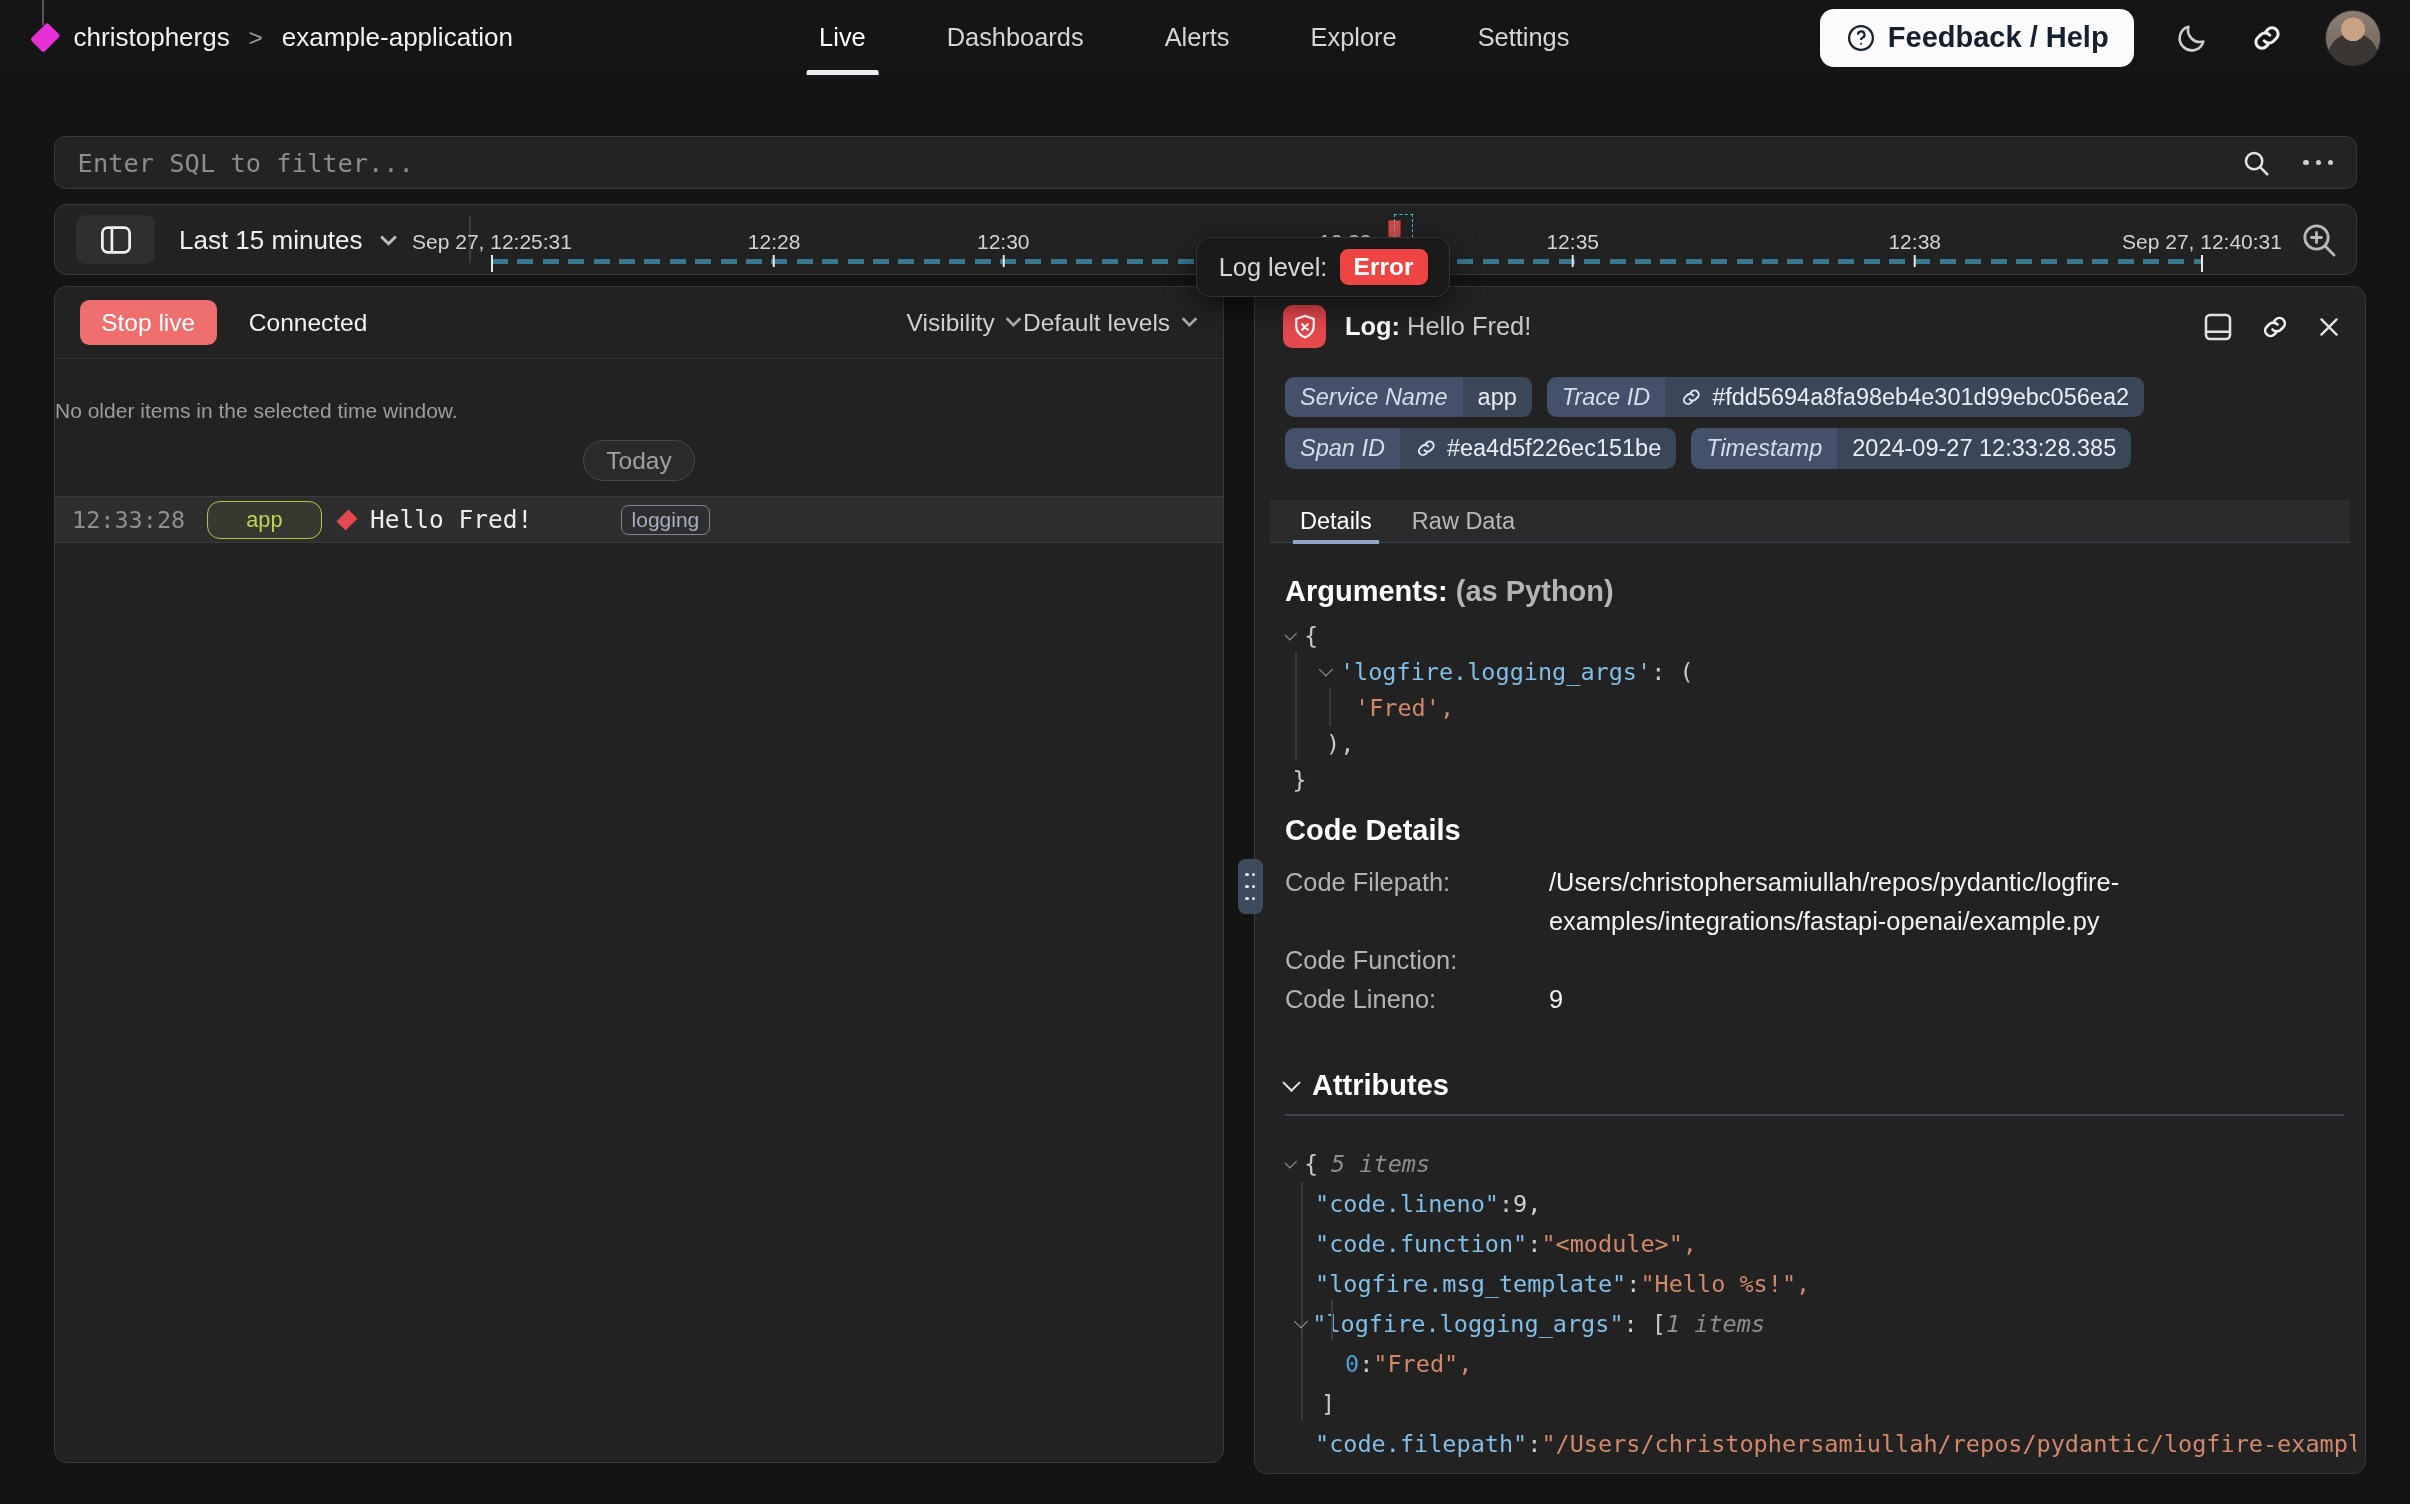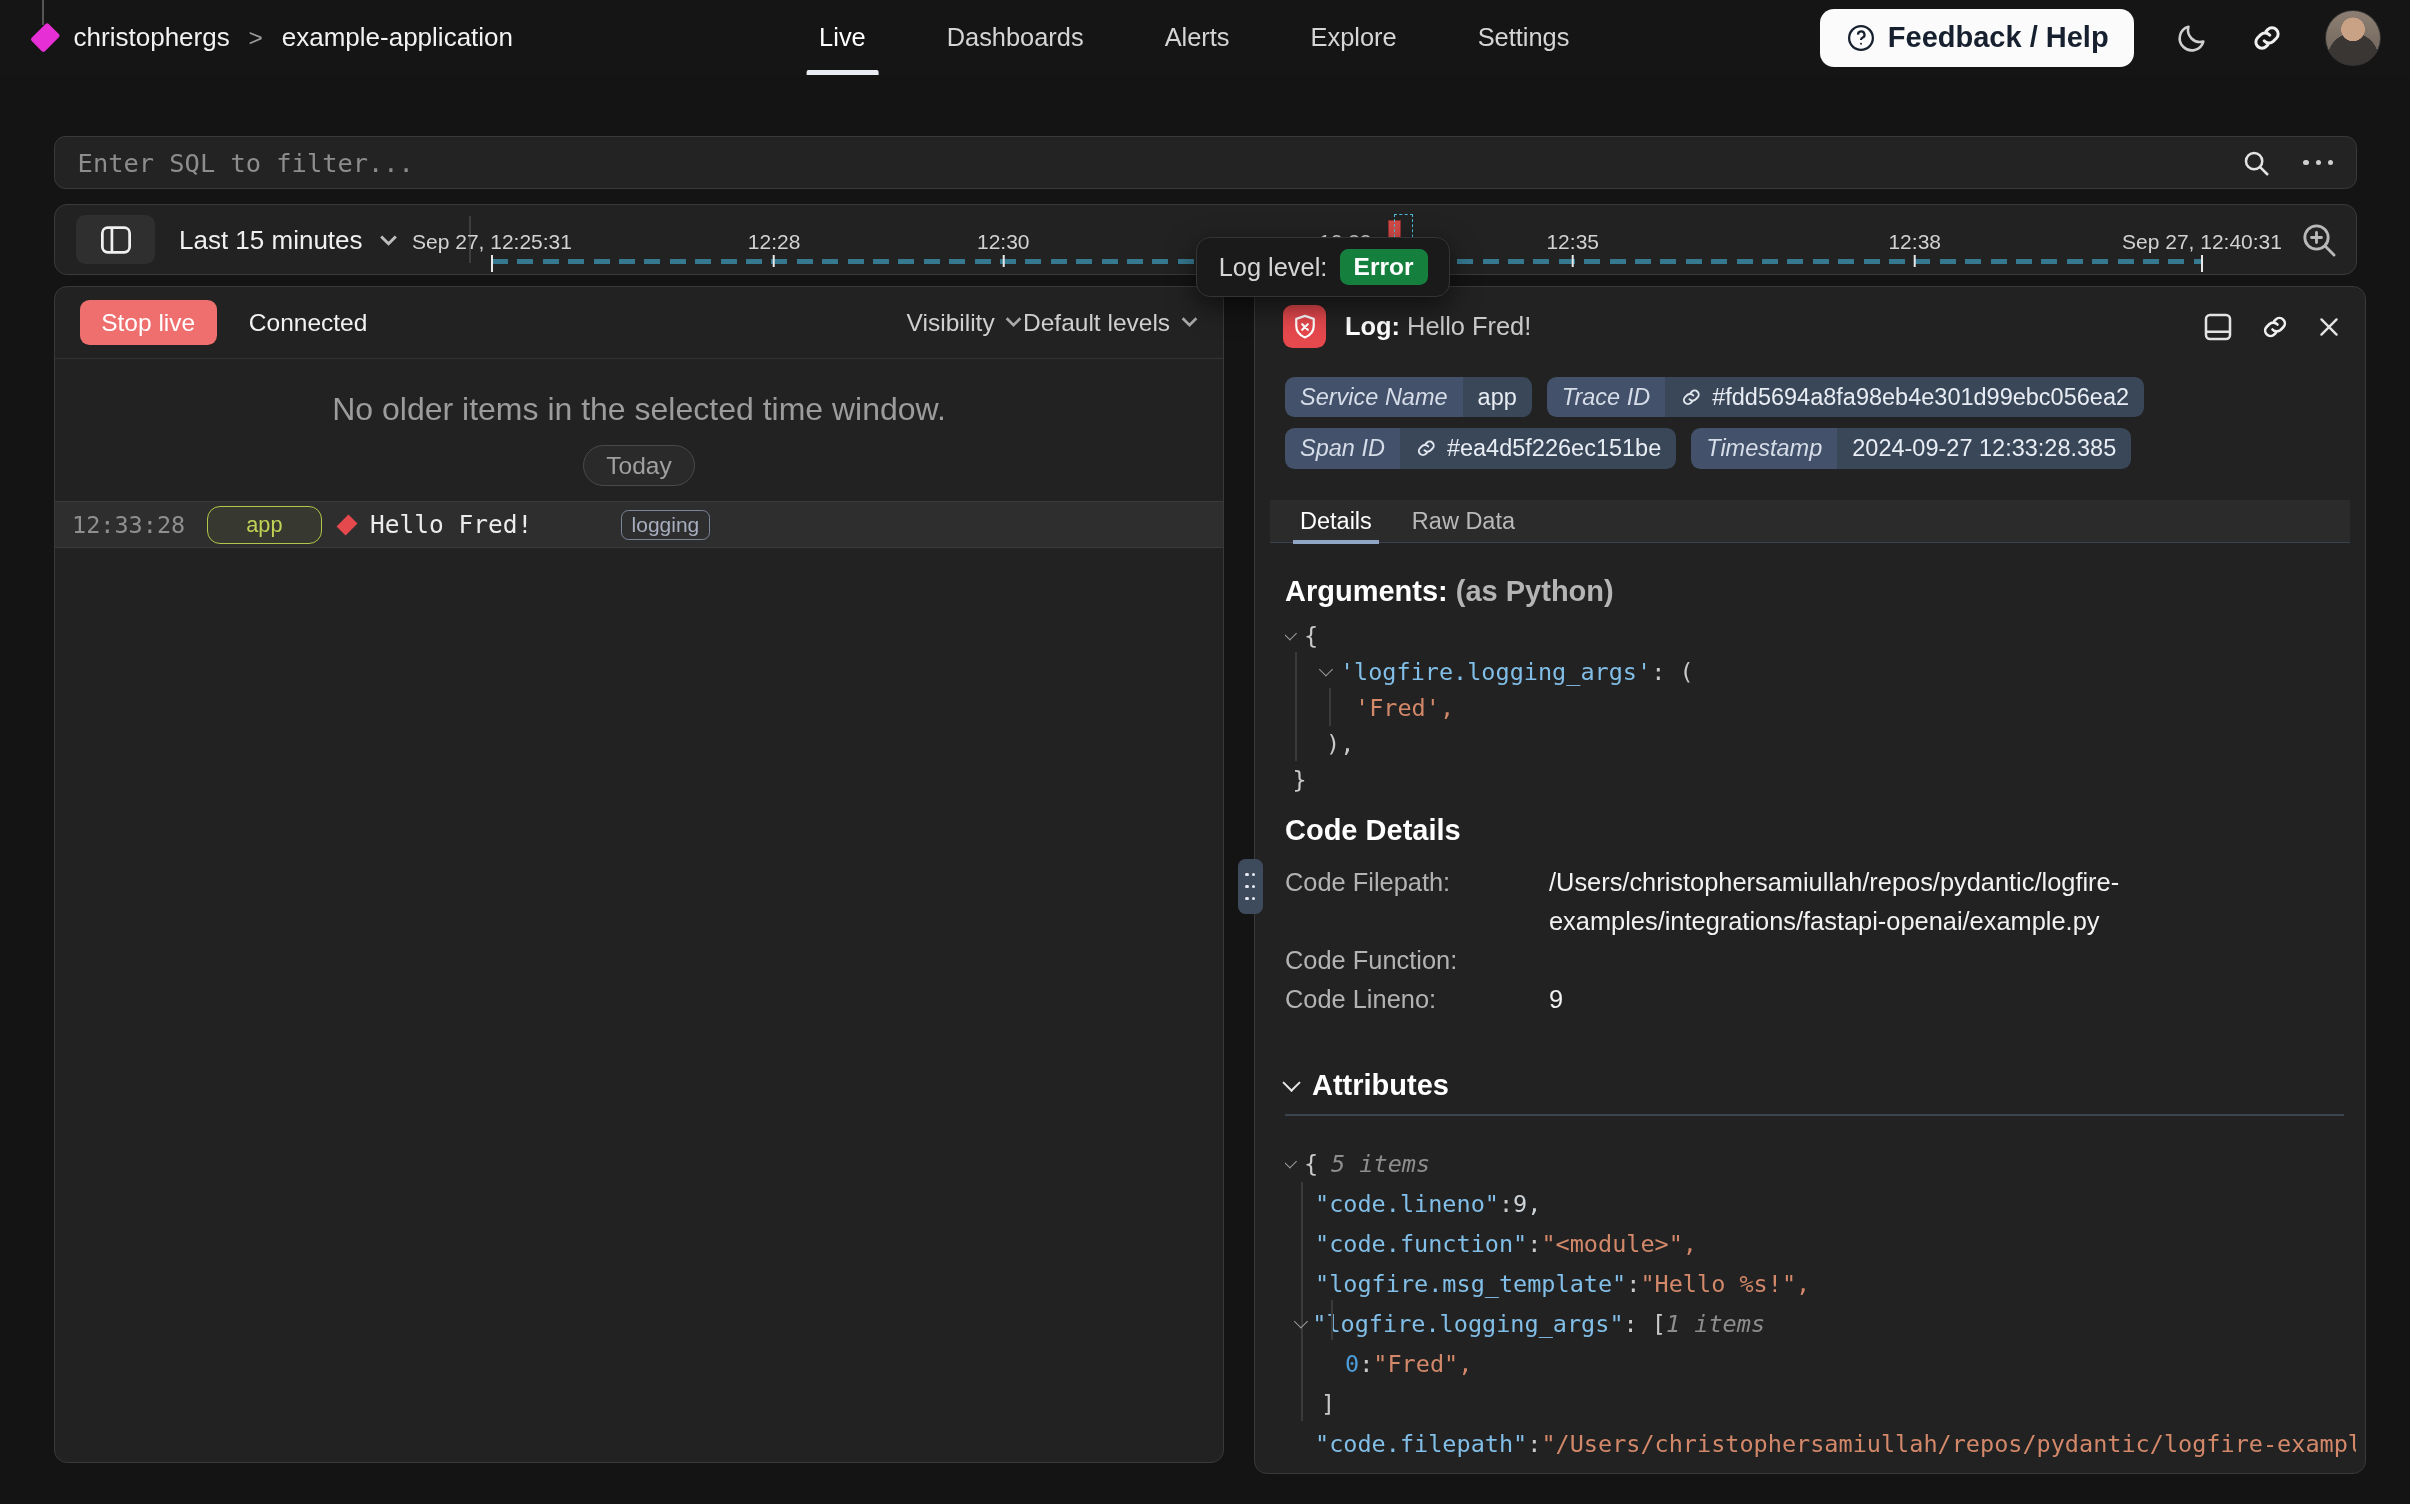--- a/index.html
+++ b/index.html
@@ -51,35 +51,35 @@
   .tl-tick .lbl{display:block;color:#d2d2d2;font-size:21px;white-space:nowrap;margin-top:24.5px;}
   .tl-tick .mark{display:block;width:1.9px;height:11.3px;background:#e8e8e8;margin:1.9px auto 0;}
   .tl-tick.endpoint .mark{height:17px;}
   .tl-spike{position:absolute;left:896px;top:15px;width:13px;height:40px;background:#d24a47;border:0.9px solid #90302e;}
   .tl-select{position:absolute;left:902px;top:9.4px;width:19px;height:54px;border:1.9px dashed #4cb9d9;}
   .tl-zoom{position:absolute;right:17px;top:15px;background:none;border:none;cursor:pointer;}
 
   
   .tooltip{position:absolute;left:1196px;top:237px;height:60px;z-index:60;background:#1a1a1a;border:0.9px solid #343434;border-radius:14px;display:flex;align-items:center;gap:12.2px;padding:0 21.7px;box-shadow:0 9.4px 28px rgba(0,0,0,.55);}
   .tooltip .tt-label{color:#d6d6d6;font-size:25.4px;}
-  .tt-badge{background:#15803d;color:#fff;font-weight:700;font-size:24.5px;padding:3.8px 14px;border-radius:8.5px;}
+  .tt-badge{background:#ef4444;color:#fff;font-weight:700;font-size:24.5px;padding:3.8px 14px;border-radius:8.5px;}
 
   
   .card{position:absolute;background:#222222;border:1.9px solid #393939;border-radius:13px;overflow:hidden;}
   .live-card{left:54px;top:286px;width:1170px;height:1177px;}
   .detail-card{left:1254px;top:286px;width:1112px;height:1188px;}
 
   
   .live-header{height:72px;display:flex;align-items:center;padding:0 24.5px;border-bottom:0.9px solid #333;}
   .stop-btn{background:#ef6e6e;color:#fff;font-size:24.5px;border:none;border-radius:9.4px;height:45px;padding:0 21.7px;cursor:pointer;}
   .conn-label{margin-left:32px;font-size:24.5px;color:#f2f2f2;}
   .live-header .spacer{flex:1;}
   .hdr-dd{display:flex;align-items:center;gap:9.4px;color:#cfcfcf;font-size:24.5px;cursor:pointer;background:none;border:none;}
   .hdr-dd + .hdr-dd{}
-  .empty-msg{margin-top:32px;text-align:center;color:#9c9c9c;font-size:32px;}
+  .empty-msg{margin-top:40px;text-align:left;color:#9c9c9c;font-size:21px;}
   .today-btn{display:block;margin:17px auto 0;background:#2a2a2a;border:1.9px solid #4a4a4a;border-radius:21px;color:#a0a0a0;font-size:24.5px;padding:5.6px 22.6px;cursor:pointer;}
   .log-row{margin-top:15px;height:47px;background:#2e2e2e;border-top:0.9px solid #3a3a3a;border-bottom:0.9px solid #3a3a3a;display:flex;align-items:center;padding-left:17px;cursor:pointer;}
   .row-time{color:#8f8f8f;font-size:23.5px;}
   .svc-badge{margin-left:21.7px;width:115px;height:38px;border:1.9px solid #b3c64a;border-radius:13px;background:rgba(179,198,74,.07);color:#c2d256;font-size:21.7px;display:flex;align-items:center;justify-content:center;}
   .row-diamond{margin-left:17px;width:16px;height:16px;background:#e5484d;transform:rotate(45deg) scale(.8,1.05);}
   .row-msg{margin-left:15px;color:#ececec;font-size:24.5px;}
   .tag-badge{margin-left:89px;border:1.9px solid #7c8699;border-radius:7.5px;color:#a6aebf;font-size:21px;padding:1.9px 9.4px;}
 
   
   .drag-handle{position:absolute;left:1238px;top:859px;width:24.5px;height:55px;background:#3e4b5d;border-radius:7.5px;z-index:40;display:grid;grid-template-columns:repeat(2,1fr);grid-template-rows:repeat(3,1fr);place-items:center;padding:9.4px 5.6px;cursor:col-resize;}

